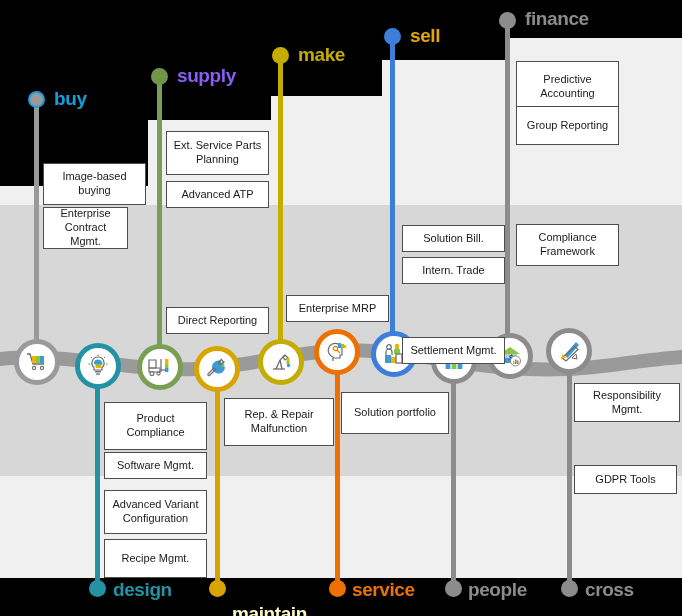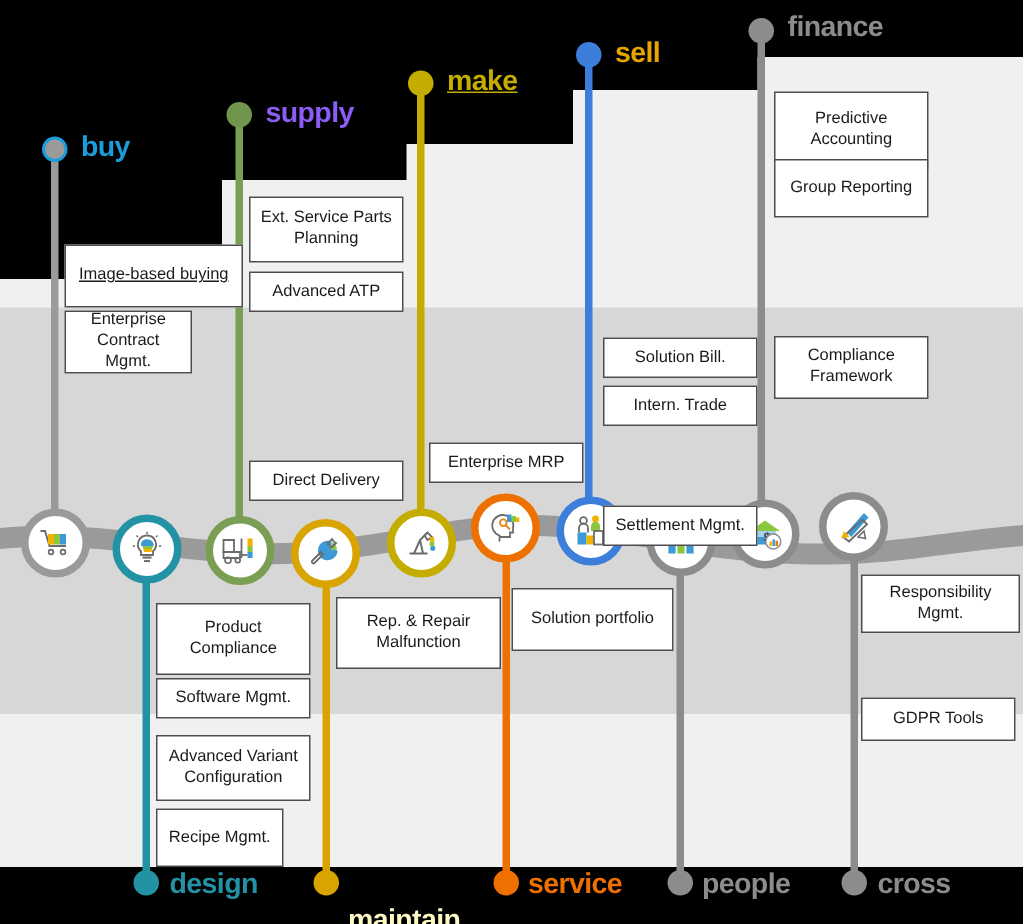--- a/index.html
+++ b/index.html
@@ -90,21 +90,21 @@
   <div class="stem" style="left:34px;top:95px;height:255px;background:#9a9a9a;"></div>
   <div class="dot" style="left:28px;top:91px;background:#9a9a9a;border:2px solid #1a9ddb;box-sizing:border-box;"></div>
   <div class="caption" style="left:54px;top:89px;color:#1a9ddb;">buy</div>
 
   <div class="stem" style="left:157px;top:72px;height:280px;background:#7a9e54;"></div>
   <div class="dot" style="left:151px;top:68px;background:#6f964c;"></div>
   <div class="caption" style="left:177px;top:66px;color:#8b5cf6;">supply</div>
 
   <div class="stem" style="left:278px;top:51px;height:300px;background:#c4ad00;"></div>
   <div class="dot" style="left:272px;top:47px;background:#c4ad00;"></div>
-  <div class="caption" style="left:298px;top:45px;color:#c4ad00;text-decoration:underline;">make</div>
+  <div class="caption" style="left:298px;top:45px;color:#c4ad00;">make</div>
 
   <div class="stem" style="left:390px;top:32px;height:310px;background:#3d7edb;"></div>
   <div class="dot" style="left:384px;top:28px;background:#3d7edb;"></div>
   <div class="caption" style="left:410px;top:26px;color:#e8a400;">sell</div>
 
   <div class="stem" style="left:505px;top:16px;height:330px;background:#8c8c8c;"></div>
   <div class="dot" style="left:499px;top:12px;background:#8c8c8c;"></div>
   <div class="caption" style="left:525px;top:9px;color:#8c8c8c;">finance</div>
 
   <div class="stem" style="left:95px;top:370px;height:218px;background:#2392a4;"></div>
@@ -240,41 +240,41 @@
 
   <div class="node" style="left:546px;top:328px;border:5px solid #8c8c8c;">
     <svg width="26" height="26" viewBox="0 0 26 26">
       <path d="M20 4 L8.5 17 L11.5 20 L23 7 z" fill="#3d9ad6"></path>
       <path d="M6 20 L19 8.5 L22 11.5 L10 23 z" fill="none" stroke="#6b6b6b" stroke-width="1.2"></path>
       <path d="M5 21 l1.5 -5 l4 4 z" fill="#f0b400"></path>
       <path d="M21 21 l-5 -1 l4 -4 z" fill="#ffffff" stroke="#6b6b6b" stroke-width="1"></path>
     </svg>
   </div>
 
-  <div class="box" style="left:43px;top:163px;width:119px;height:42px;text-decoration:underline;">Image-based buying</div>
+  <div class="box" style="left:43px;top:163px;width:103px;height:42px;">Image-based buying</div>
   <div class="box" style="left:43px;top:207px;width:85px;height:42px;">Enterprise Contract Mgmt.</div>
 
   <div class="box" style="left:166px;top:131px;width:103px;height:44px;">Ext. Service Parts Planning</div>
   <div class="box" style="left:166px;top:181px;width:103px;height:27px;">Advanced ATP</div>
-  <div class="box" style="left:166px;top:307px;width:103px;height:27px;">Direct Delivery</div>
+  <div class="box" style="left:166px;top:307px;width:103px;height:27px;">Direct Reporting</div>
 
   <div class="box" style="left:286px;top:295px;width:103px;height:27px;">Enterprise MRP</div>
 
   <div class="box" style="left:402px;top:225px;width:103px;height:27px;">Solution Bill.</div>
   <div class="box" style="left:402px;top:257px;width:103px;height:27px;">Intern. Trade</div>
   <div class="box" style="left:402px;top:289px;width:103px;height:27px;margin-top:48px;">Settlement Mgmt.</div>
 
   <div class="box" style="left:516px;top:61px;width:103px;height:52px;">Predictive Accounting</div>
   <div class="box" style="left:516px;top:106px;width:103px;height:39px;">Group Reporting</div>
   <div class="box" style="left:516px;top:224px;width:103px;height:42px;">Compliance Framework</div>
 
   <div class="box" style="left:104px;top:402px;width:103px;height:48px;">Product Compliance</div>
   <div class="box" style="left:104px;top:452px;width:103px;height:27px;">Software Mgmt.</div>
   <div class="box" style="left:104px;top:490px;width:103px;height:44px;">Advanced Variant Configuration</div>
-  <div class="box" style="left:104px;top:539px;width:85px;height:39px;">Recipe Mgmt.</div>
+  <div class="box" style="left:104px;top:539px;width:103px;height:39px;">Recipe Mgmt.</div>
 
   <div class="box" style="left:224px;top:398px;width:110px;height:48px;text-align:center;">Rep. &amp; Repair Malfunction</div>
 
   <div class="box" style="left:341px;top:392px;width:108px;height:42px;">Solution portfolio</div>
 
   <div class="box" style="left:574px;top:383px;width:106px;height:39px;">Responsibility Mgmt.</div>
   <div class="box" style="left:574px;top:465px;width:103px;height:29px;">GDPR Tools</div>
 
 </div>
 

